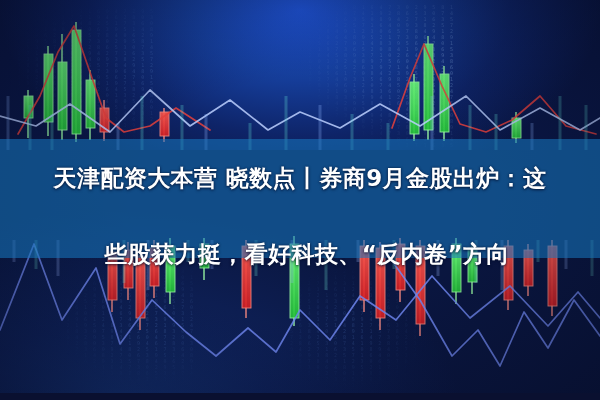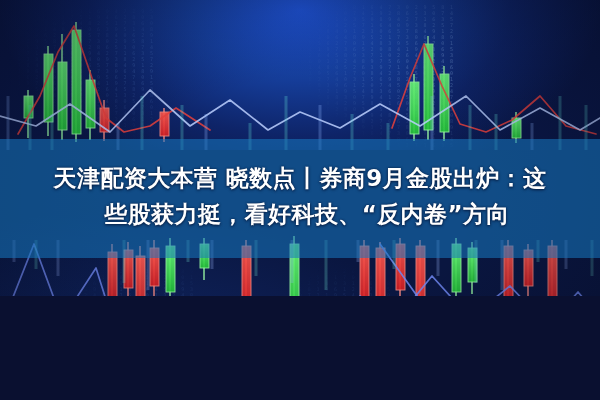--- a/index.html
+++ b/index.html
@@ -6,21 +6,21 @@
     margin: 0;
     padding: 0;
     background: #0a1030;
   }
   body {
     font-family: "Liberation Sans", sans-serif;
   }
   #banner {
     position: relative;
     width: 600px;
-    height: 296px;
+    height: 393px;
     overflow: hidden;
     background: #0b1538;
   }
   .layer {
     position: absolute;
     left: 0;
     top: 0;
     width: 600px;
     height: 400px;
   }
@@ -114,20 +114,21 @@
     line-height: 36px;
     letter-spacing: 0.4px;
     text-shadow: 0 1px 3px rgba(4,14,44,0.75), 0 0 2px rgba(4,14,44,0.6);
   }
   #headline .hl-line {
     display: block;
     white-space: nowrap;
   }
   #headline .hl-line-2 {
     padding-left: 14px;
+    margin-top: 40px;
   }
 </style>
 </head>
 <body>
 
 <div id="banner">
 
   <div id="bg-top"></div>
   <div id="bg-bottom"></div>
 

